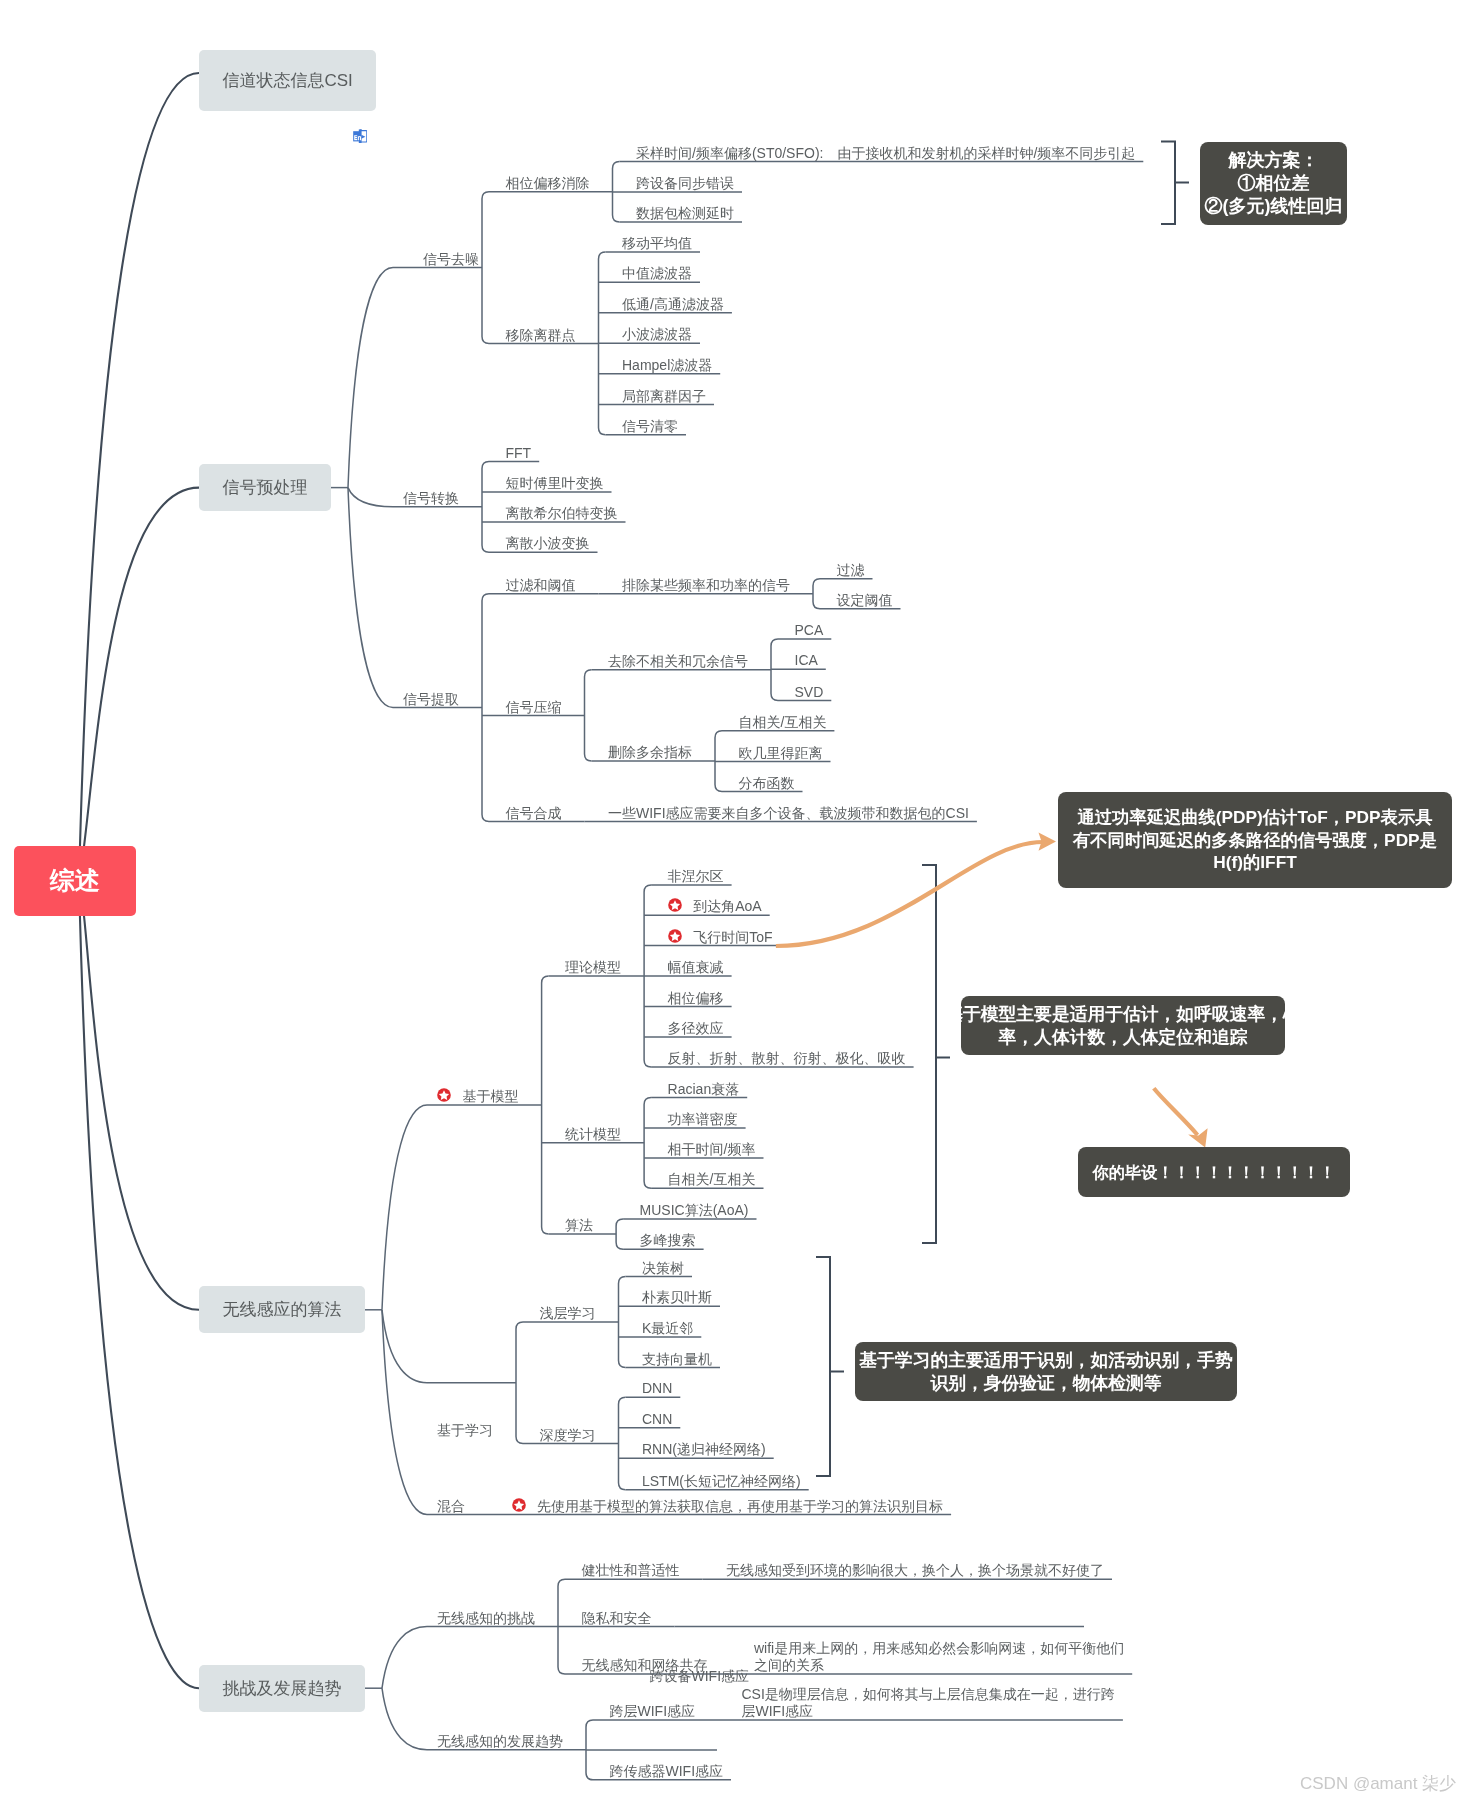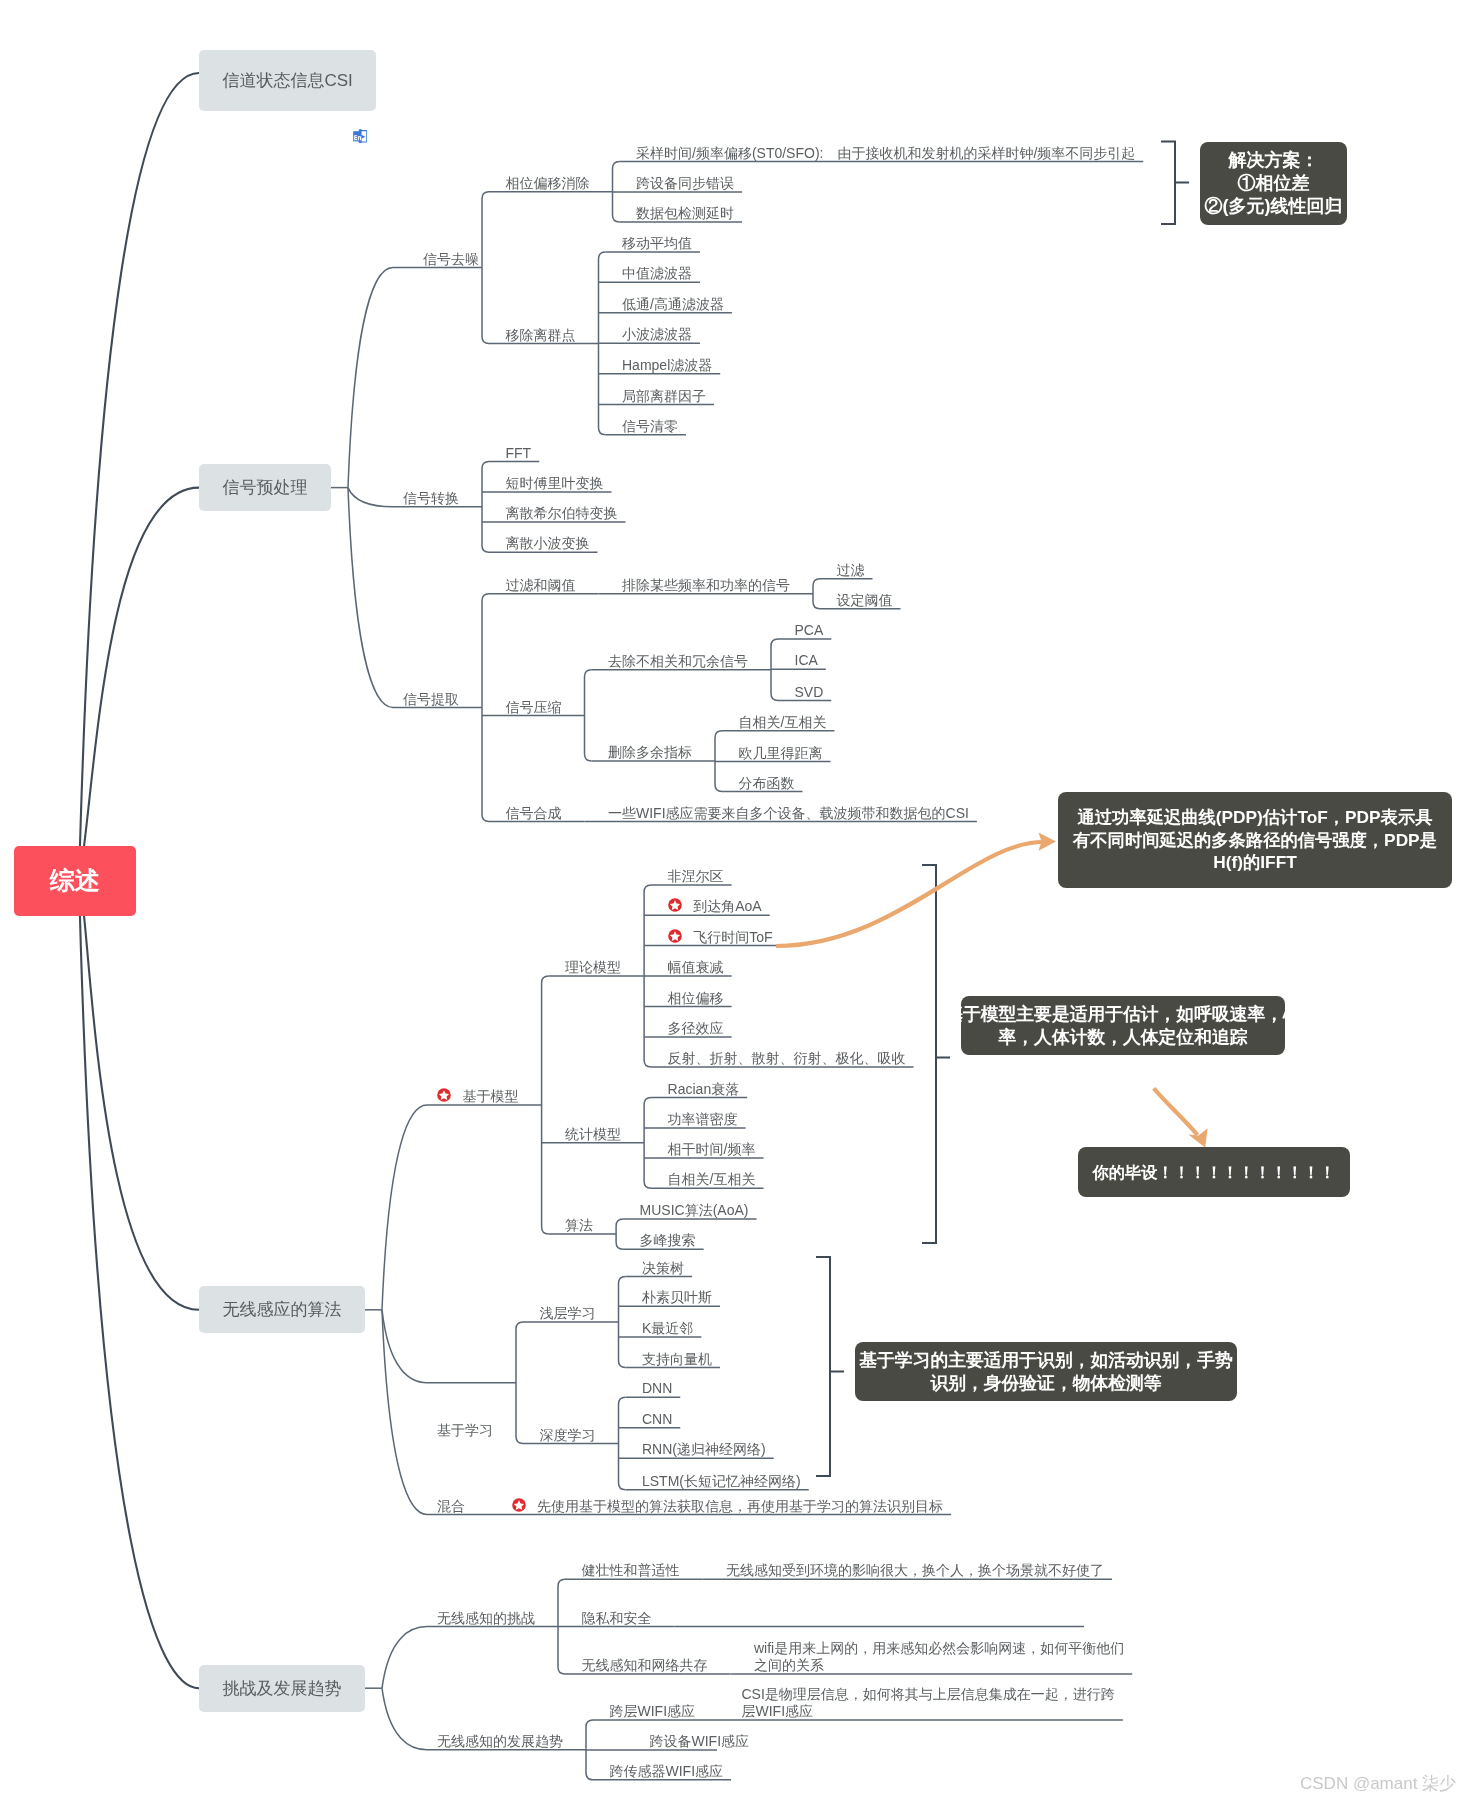--- a/index.html
+++ b/index.html
@@ -410,21 +410,21 @@
 <div class="nd" style="left:437.0px;top:1732.9px;">
  <b class="">无线感知的发展趋势</b>
 </div>
 <div class="nd" style="left:609.5px;top:1703.0px;">
  <b class="">跨层WIFI感应</b>
 </div>
 <div class="nd" style="left:741.5px;top:1685.5px;">
  <b class="">CSI是物理层信息，如何将其与上层信息集成在一起，进行跨</b>
  <b class="">层WIFI感应</b>
 </div>
-<div class="nd" style="left:609.5px;top:1733.0px;padding-left:40px;">
+<div class="nd" style="left:609.5px;top:1668px;padding-left:40px;">
  <b class="">跨设备WIFI感应</b>
 </div>
 <div class="nd" style="left:609.5px;top:1762.9px;">
  <b class="">跨传感器WIFI感应</b>
 </div>
 <div class="note" style="left:1200.0px;top:141.5px;width:147.0px;height:83.0px;font-size:18.0px;line-height:23.0px;">
  <span>解决方案：</span>
  <span>①相位差</span>
  <span>②(多元)线性回归</span>
 </div>

